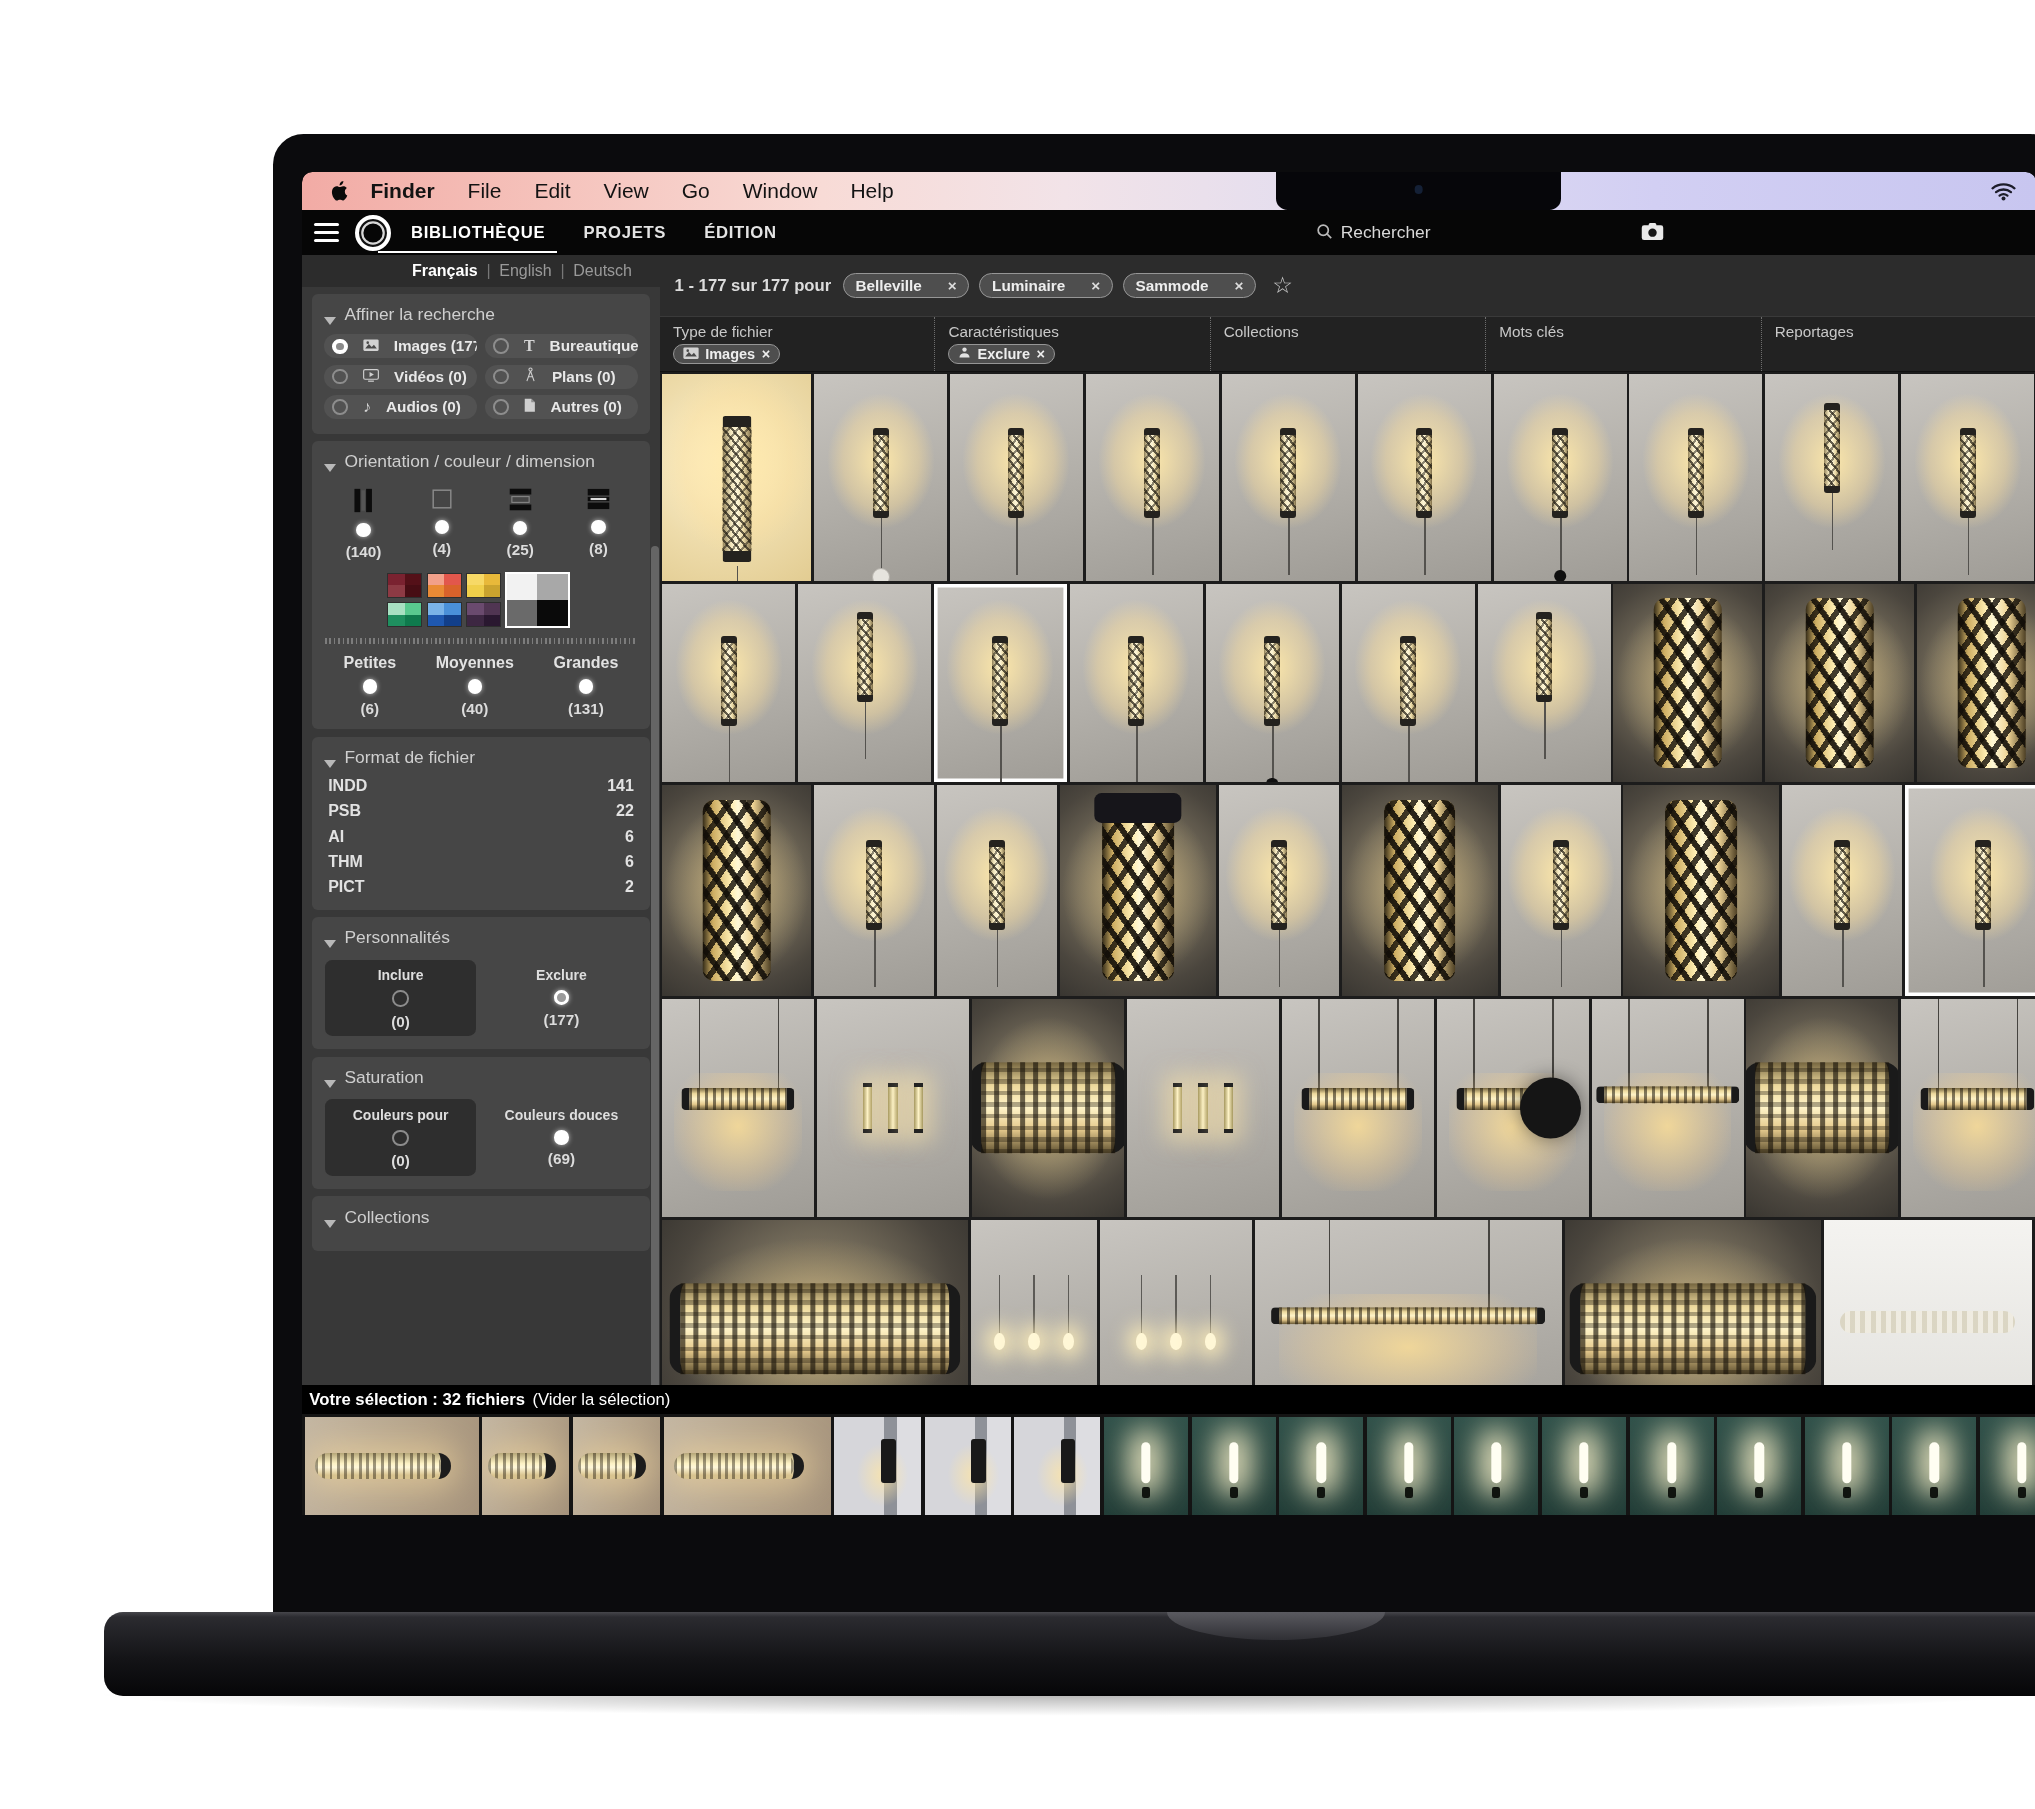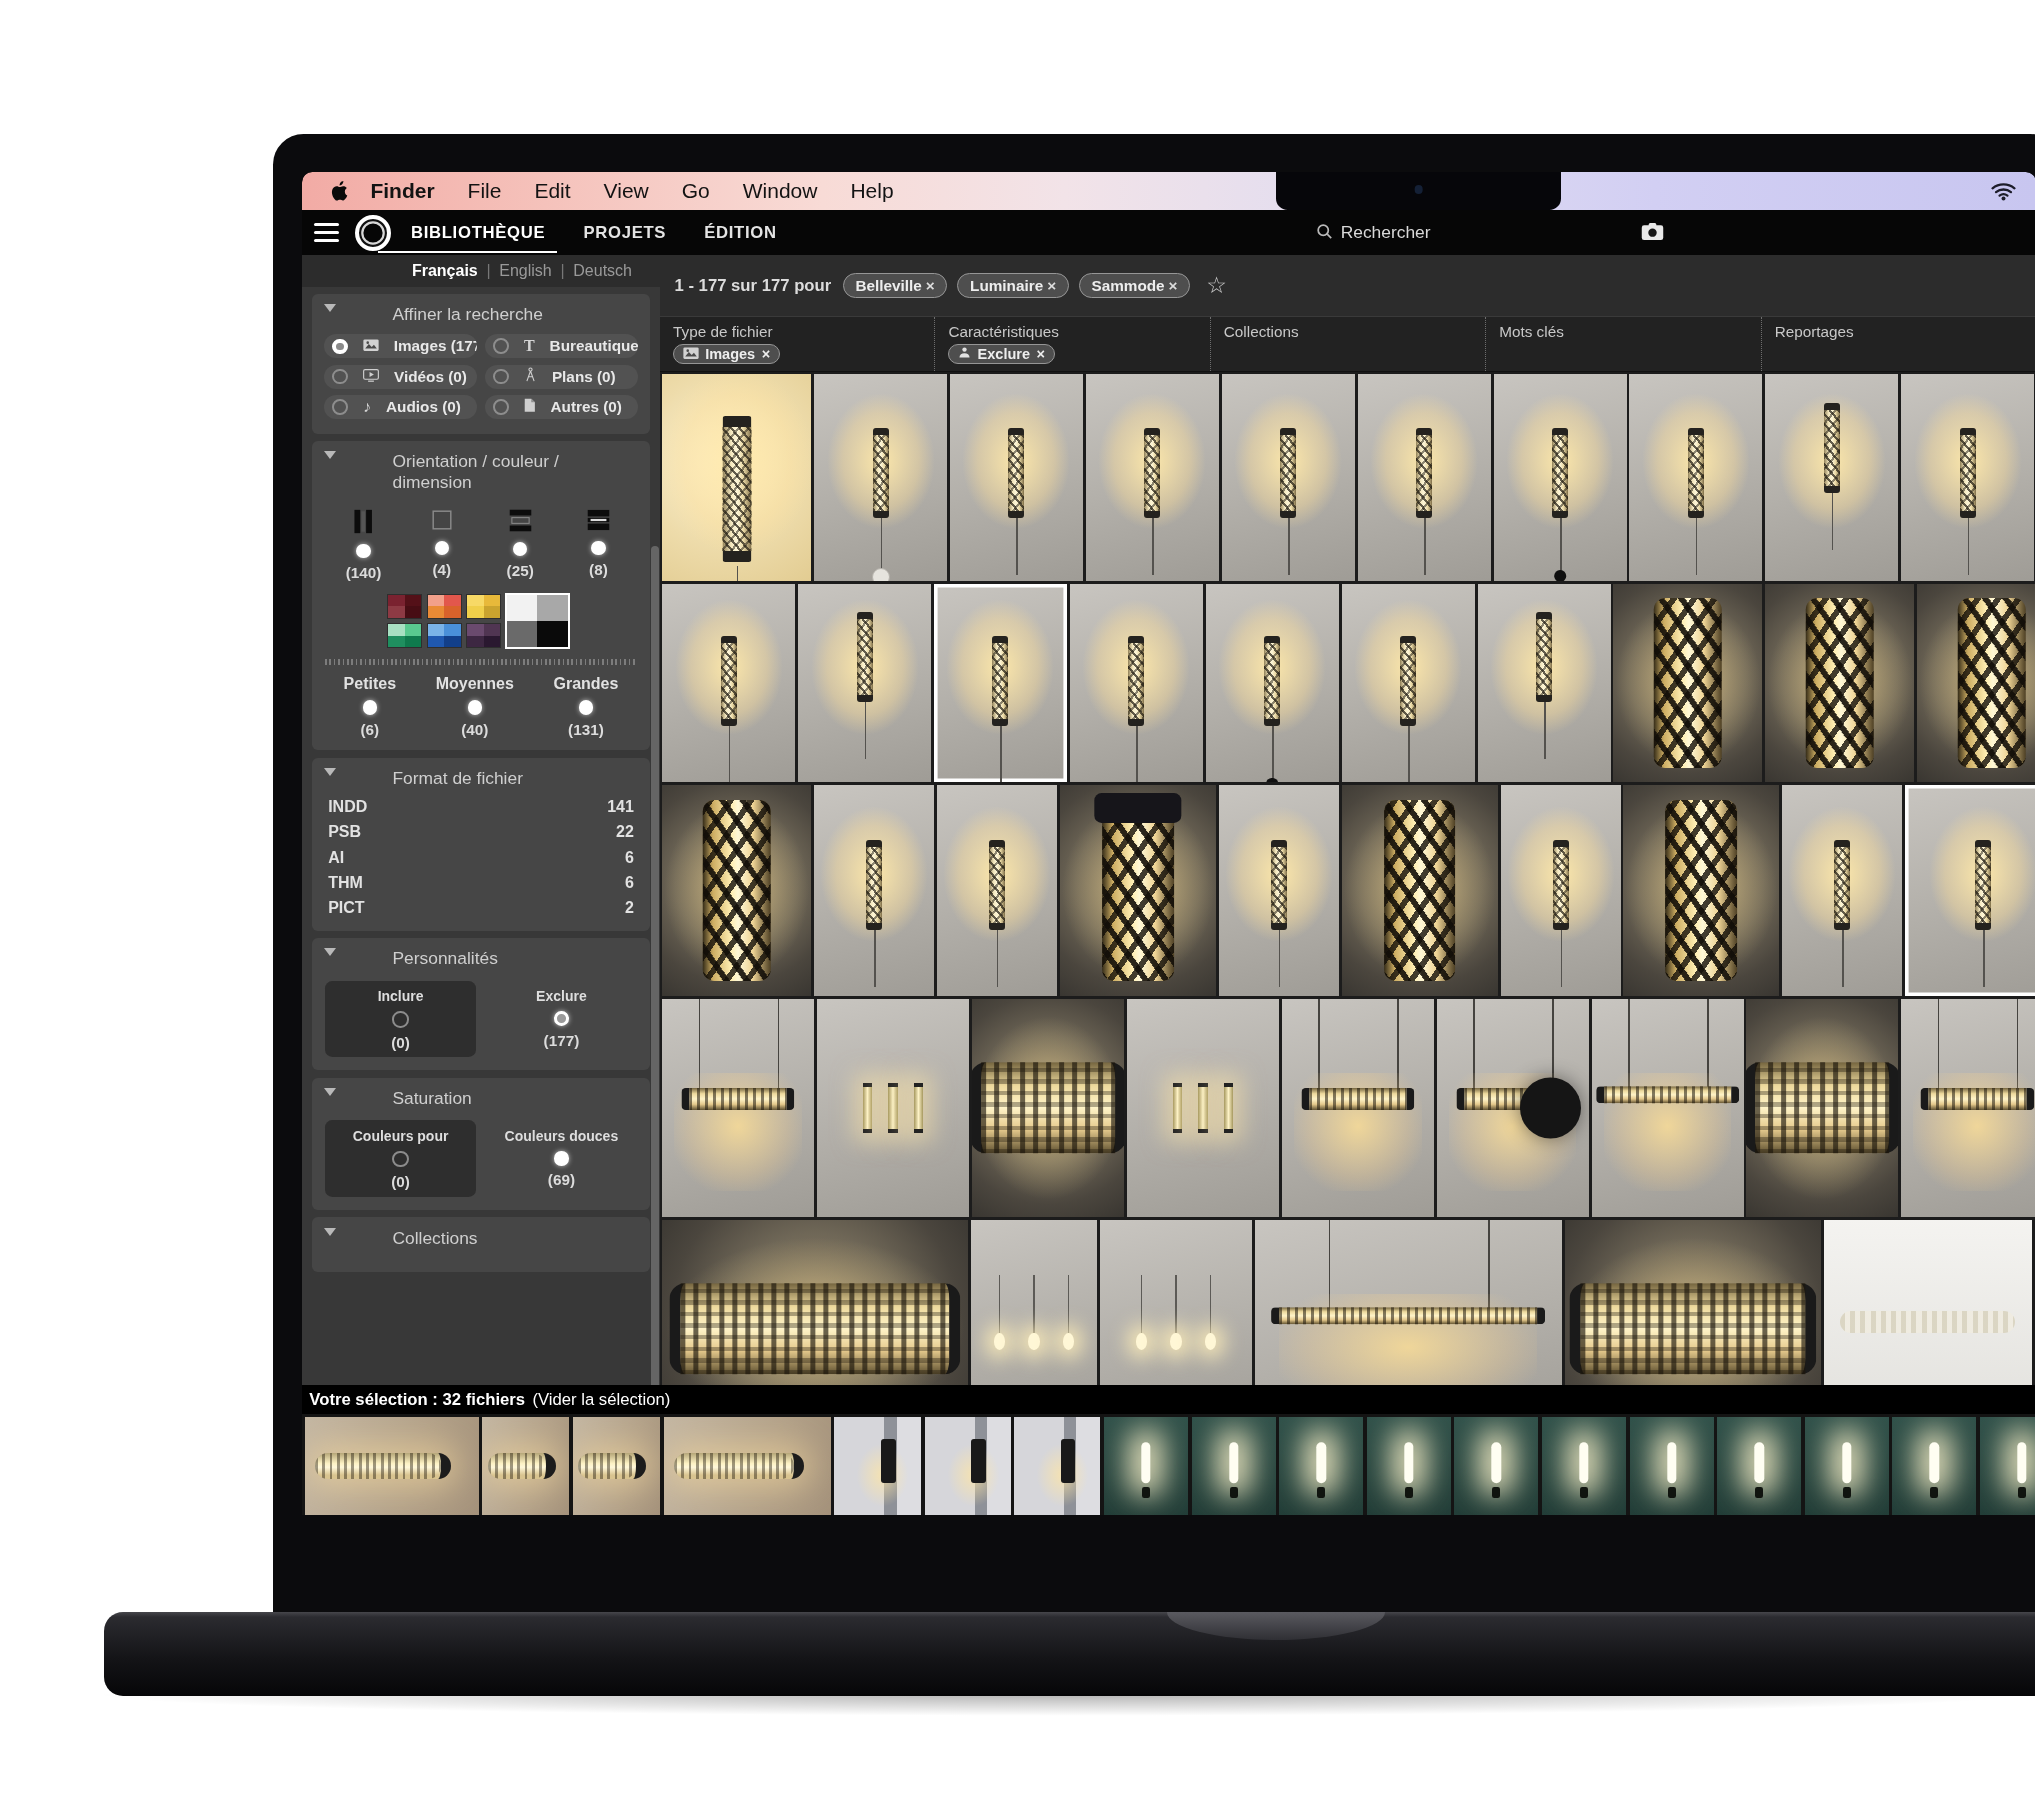--- a/index.html
+++ b/index.html
@@ -48,21 +48,21 @@
   .body-row{display:flex;height:1130px;background:#262626;overflow:hidden;}
   .sidebar{position:relative;flex:none;width:358px;background:#383838;overflow:hidden;}
   .lang-row{height:32px;background:#2c2c2c;display:flex;justify-content:flex-end;align-items:center;
     gap:8.7px;padding-right:28px;font-size:16px;color:#9a9a9a;}
   .lang{color:#9a9a9a;}
   .lang.active{color:#fff;font-weight:bold;}
   .lang-sep{color:#777;}
   .side-scroll{position:absolute;right:1.5px;top:291px;width:8px;height:945px;background:#8a8a8a;
     border-radius:4.4px;opacity:.55;}
   .section{margin:7.3px 10.2px;background:#464646;border-radius:5.8px;padding:7.3px 11.6px 10.2px;color:#ddd;}
-  .sec-header{display:flex;align-items:flex-start;font-size:17.4px;color:#cfcfcf;padding:2.9px 0 5.8px;gap:48px;}
+  .sec-header{display:flex;align-items:flex-end;font-size:17.4px;color:#cfcfcf;padding:2.9px 0 5.8px;}
   .tri{width:0;height:0;border-left:6.5px solid transparent;border-right:6.5px solid transparent;
     border-top:8px solid #b9b9b9;display:inline-block;margin-right:8.7px;}
   .pill-grid{display:grid;grid-template-columns:1fr 1fr;gap:6.5px 7.3px;padding:2.9px 0 4.4px;}
   .pill{display:flex;align-items:center;gap:15px;background:#525252;border-radius:12.4px;height:24px;
     padding:0 8.7px;font-size:15.3px;font-weight:bold;color:#e8e8e8;white-space:nowrap;overflow:hidden;}
   .radio{flex:none;width:11.6px;height:11.6px;border-radius:50%;border:2.2px solid #8d8d8d;background:transparent;}
   .radio.sel{width:7.3px;height:7.3px;border:4.4px solid #fff;background:#8a8a8a;}
   .pill .uni{font-size:16px;color:#d5d5d5;}
   .serif{font-family:"Liberation Serif",serif;font-weight:bold;}
   .ori-row{display:flex;justify-content:space-between;padding:10.2px 7.3px 1.5px;text-align:center;}
@@ -99,21 +99,21 @@
   .opt-row{display:flex;gap:10.2px;padding:5.8px 1.5px 2.9px;}
   .opt-box{flex:1;text-align:center;padding:7.3px 2.9px 5.8px;border-radius:7.3px;}
   .opt-box.dim{background:#2e2e2e;}
   .opt-label{font-size:14px;font-weight:bold;color:#dedede;white-space:nowrap;}
   .opt-count{font-size:15.3px;font-weight:bold;color:#dcdcdc;}
   
   .main{flex:1;min-width:0;display:flex;flex-direction:column;background:#262626;}
   .results-bar{height:61px;flex:none;display:flex;align-items:center;gap:11.6px;padding-left:14.5px;
     background:#2c2c2c;font-size:16.7px;font-weight:bold;color:#dcdcdc;}
   .chips{display:flex;gap:10.2px;}
-  .chip{display:inline-flex;align-items:center;gap:4px;background:#4e4e4e;border:1.5px solid #969696;
+  .chip{display:inline-flex;align-items:center;gap:26px;background:#4e4e4e;border:1.5px solid #969696;
     border-radius:14.5px;padding:2.2px 11.6px;font-size:15.3px;font-weight:bold;color:#eee;}
   .chip .x{font-size:15.3px;color:#ddd;}
   .star{font-size:23px;color:#c9c9c9;font-weight:normal;margin-left:4.4px;}
   .filter-headers{height:54px;flex:none;display:flex;background:#222;border-top:0.7px solid #3a3a3a;
     border-bottom:1.5px solid #111;}
   .fcol{flex:1;min-width:0;padding:5.8px 0 4.4px 13px;}
   .fcol + .fcol{border-left:0.7px dotted #6e6e6e;}
   .fcol-label{font-size:15.3px;color:#c8c8c8;}
   .fcol-chip{margin-top:3.6px;display:inline-flex;align-items:center;gap:6.5px;background:#4e4e4e;
     border:1.5px solid #969696;border-radius:11.6px;padding:0.7px 8.7px;font-size:14.5px;font-weight:bold;color:#eee;}

